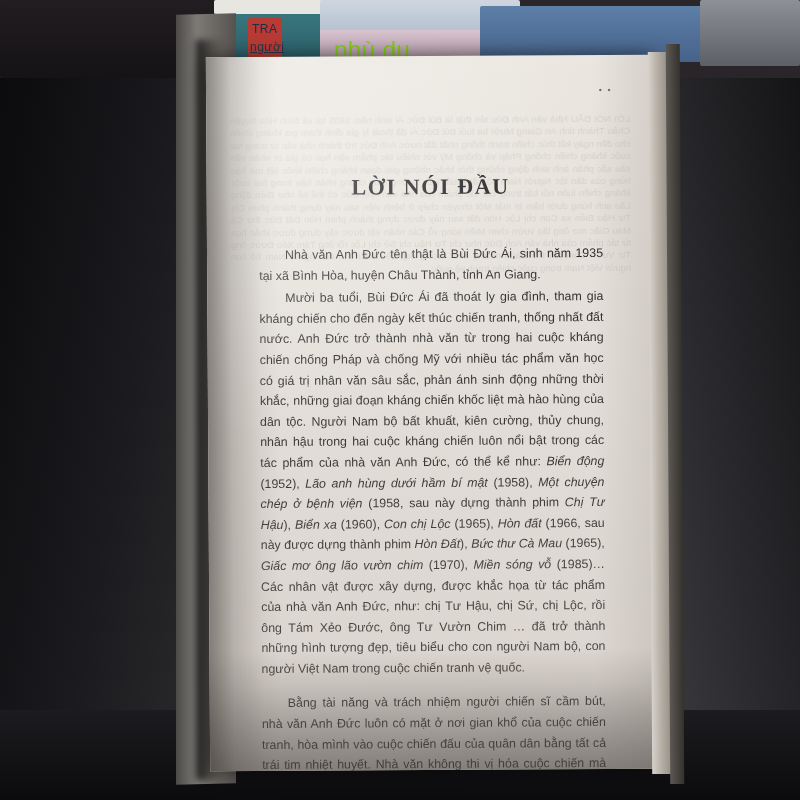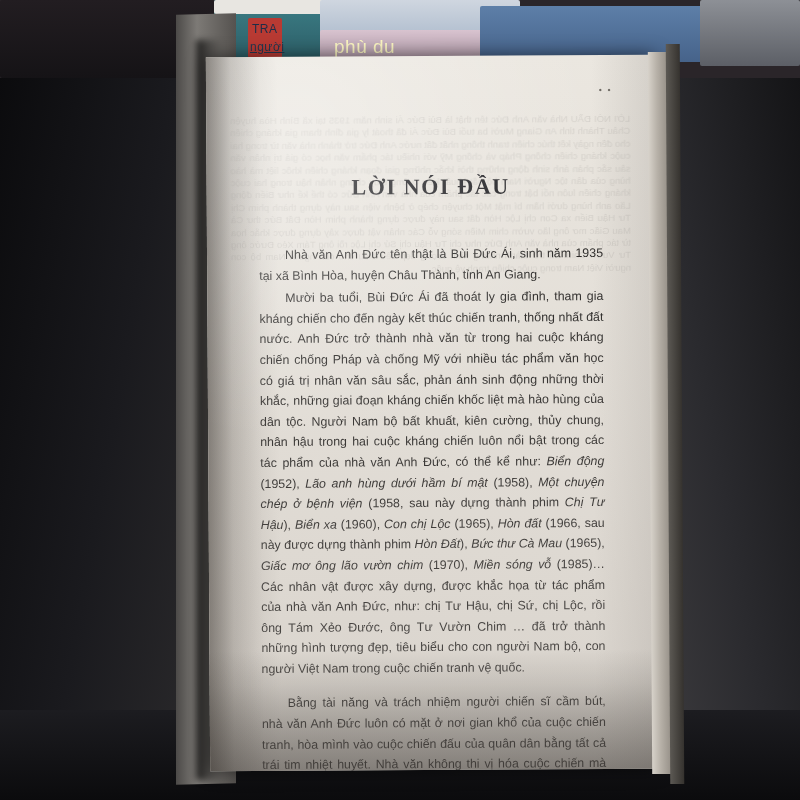--- a/index.html
+++ b/index.html
@@ -82,22 +82,22 @@
   .c-greybook {
     left: 700px; top: 0; width: 100px; height: 66px;
     background: linear-gradient(180deg, #8d9096 0%, #5c5f66 100%);
   }
   .c-darkstrip {
     left: 0px; top: 0; width: 214px; height: 78px;
     background: linear-gradient(180deg, #221d21 0%, #151316 100%);
   }
   .clutter-text {
     position: absolute;
-    color: #fef9c3;
-    font-size: 19px;
+    color: #84cc16;
+    font-size: 24px;
     letter-spacing: 0.5px;
   }
   .clutter-text.small {
     font-size: 12px;
     color: #25384f;
   }
 
   
   .left-page {
     position: absolute;

